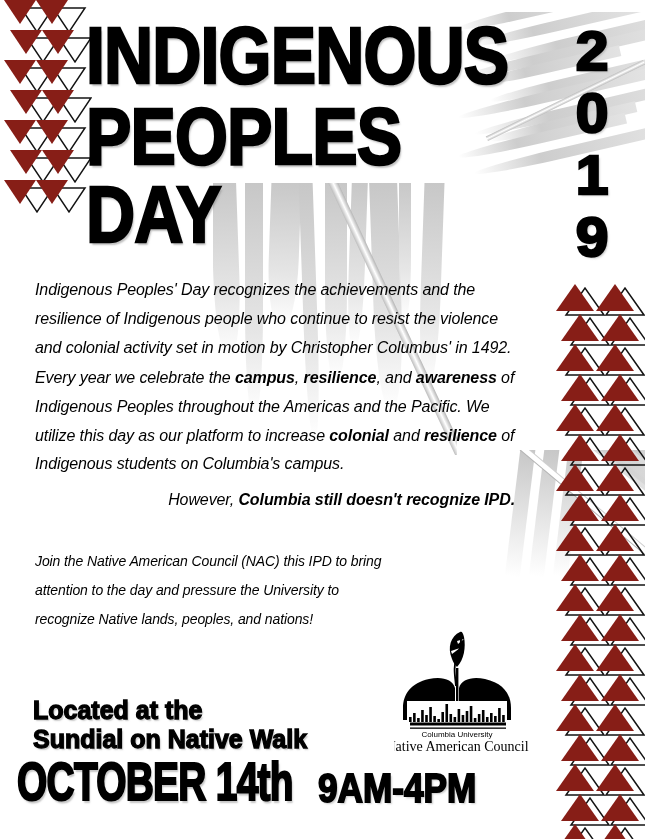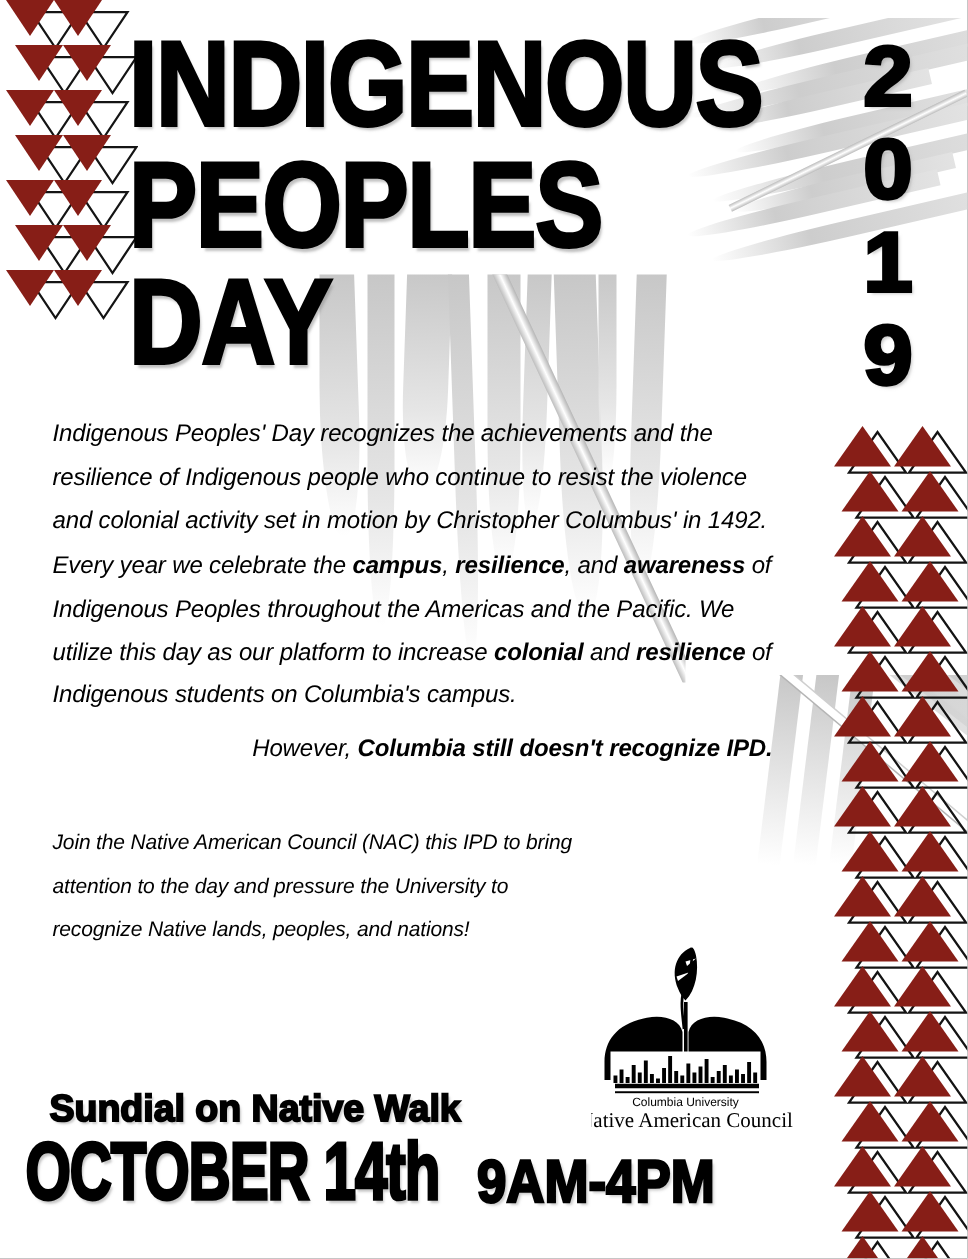--- a/index.html
+++ b/index.html
@@ -223,20 +223,21 @@
     <div>0</div>
     <div>1</div>
     <div>9</div>
   </div>
 
   <div class="para" style="top:276px;">Indigenous Peoples' Day recognizes the achievements and the<br>resilience of Indigenous people who continue to resist the violence<br>and colonial activity set in motion by Christopher Columbus' in 1492.</div>
   <div class="para" style="top:364px;">Every year we celebrate the <b>campus</b>, <b>resilience</b>, and <b>awareness</b> of<br>Indigenous Peoples throughout the Americas and the Pacific. We<br>utilize this day as our platform to increase <b>colonial</b> and <b>resilience</b> of<br>Indigenous students on Columbia's campus.</div>
   <div class="para" style="top:486px;text-align:right;">However, <b>Columbia still doesn't recognize IPD.</b></div>
   <div class="para big" style="top:547px;">Join the Native American Council (NAC) this IPD to bring<br>attention to the day and pressure the University to<br>recognize Native lands, peoples, and nations!</div>
 
+  <div class="loc" style="top:697px;">Located at the</div>
   <div class="loc" style="top:726px;">Sundial on Native Walk</div>
   <div class="date">OCTOBER 14th</div>
   <div class="time">9AM-4PM</div>
 
   <svg class="logo" width="140" height="126" viewBox="0 0 140 126">
 
     <g>
       <path d="M66,4 C57,8 53,19 58,31 C59,34 61,37 63,39 C70,32 72,19 70,9 C69,5 68,3 66,4 Z" fill="#000"></path>
       <path d="M57,23 l9,-3 l-8,6 z" fill="#fff"></path>
       <path d="M63,13 l7,-2 l-6,5 z" fill="#fff"></path>

